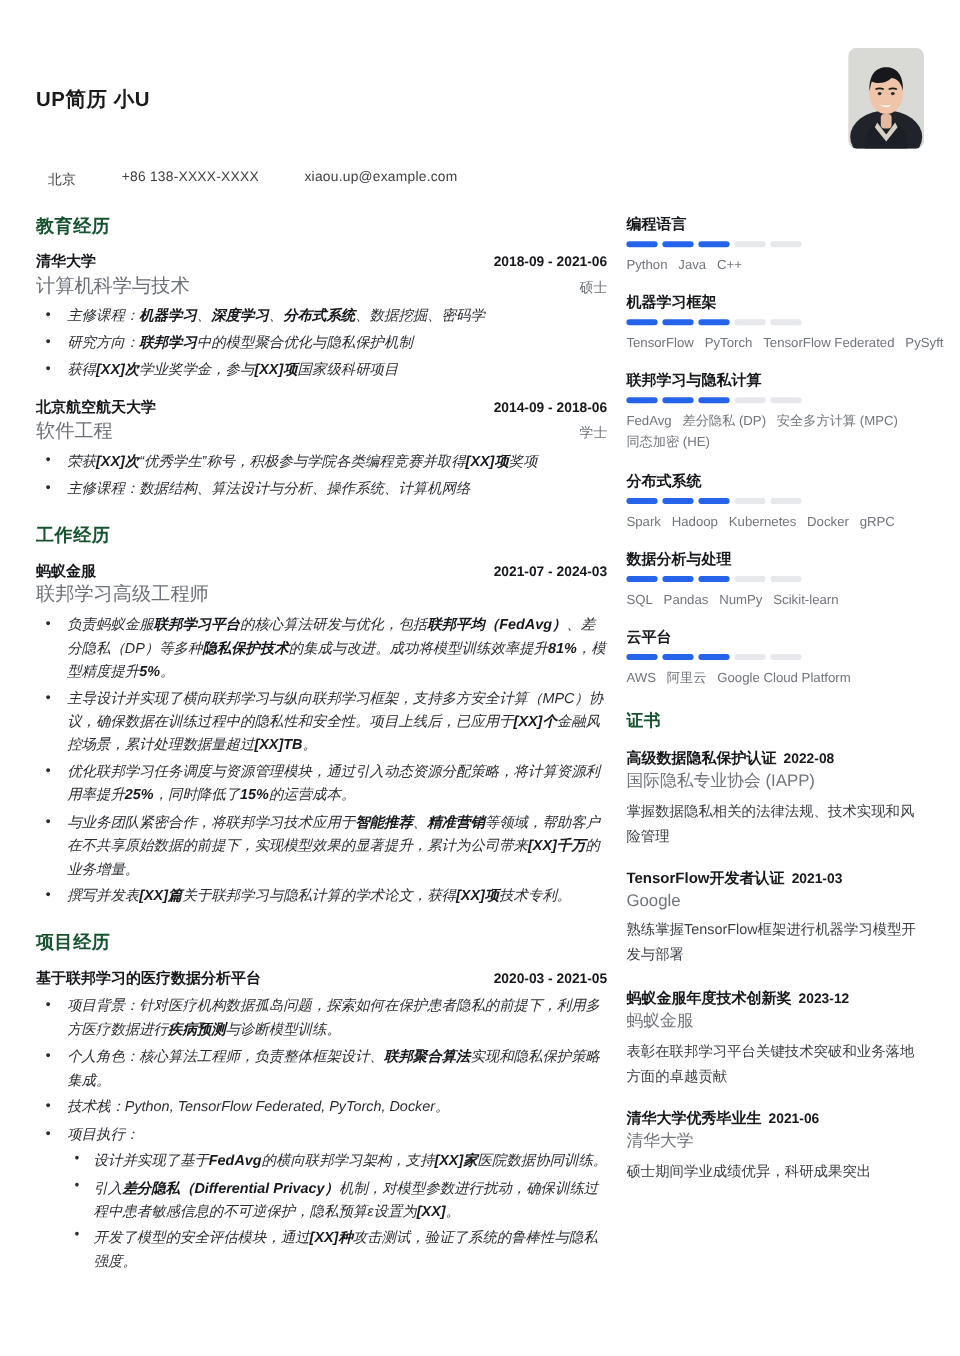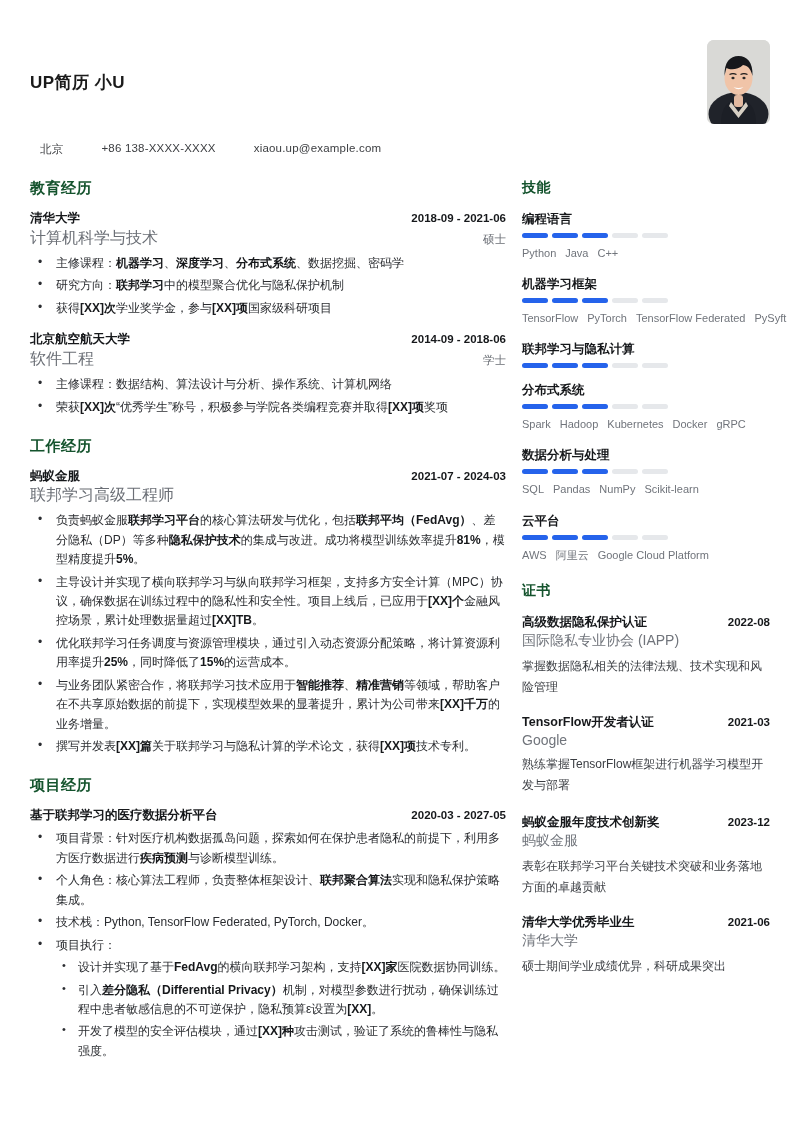--- a/index.html
+++ b/index.html
@@ -135,20 +135,21 @@
     margin: 5px 0 0 0;
     padding: 0;
   }
   ul.bul > li {
     position: relative;
     padding-left: 26px;
     font-size: 12px;
     line-height: 1.62;
     color: #2a2c30;
     margin-bottom: 3px;
+    font-style: italic;
   }
   ul.bul > li::before {
     content: "\2022";
     position: absolute;
     left: 8px;
     top: -1px;
     font-size: 12px;
     color: #2a2c30;
   }
   ul.bul ul.bul-sub {
@@ -196,21 +197,20 @@
     font-size: 11px;
     color: #70747b;
     line-height: 1.65;
   }
   .skill-tags span { margin-right: 9px; white-space: nowrap; }
 
   
   .cert { margin-bottom: 16px; }
   .cert-row {
     display: flex;
-    justify-content: space-between;
     align-items: baseline;
   }
   .cert-title {
     font-size: 12.5px;
     font-weight: bold;
     color: #16181b;
   }
   .cert-date {
     font-size: 11.5px;
     font-weight: bold;
@@ -286,22 +286,22 @@
             <div class="entry">
               <div class="entry-row">
                 <div class="entry-org">北京航空航天大学</div>
                 <div class="entry-date">2014-09 - 2018-06</div>
               </div>
               <div class="entry-sub-row">
                 <div class="entry-sub">软件工程</div>
                 <div class="entry-degree">学士</div>
               </div>
               <ul class="bul">
+                <li>荣获<b>[XX]次</b>“优秀学生”称号，积极参与学院各类编程竞赛并取得<b>[XX]项</b>奖项</li>
                 <li>主修课程：数据结构、算法设计与分析、操作系统、计算机网络</li>
-                <li>荣获<b>[XX]次</b>“优秀学生”称号，积极参与学院各类编程竞赛并取得<b>[XX]项</b>奖项</li>
               </ul>
             </div>
           </div>
       </div>
 
       <div class="section">
         <div class="sec-title">工作经历</div>
         <div>
             <div class="entry">
               <div class="entry-row">
@@ -319,42 +319,41 @@
             </div>
           </div>
       </div>
 
       <div class="section">
         <div class="sec-title">项目经历</div>
         <div>
             <div class="entry">
               <div class="entry-row">
                 <div class="entry-org">基于联邦学习的医疗数据分析平台</div>
-                <div class="entry-date">2020-03 - 2027-05</div>
+                <div class="entry-date">2020-03 - 2021-05</div>
               </div>
               <ul class="bul">
                 <li>项目背景：针对医疗机构数据孤岛问题，探索如何在保护患者隐私的前提下，利用多方医疗数据进行<b>疾病预测</b>与诊断模型训练。</li>
                 <li>个人角色：核心算法工程师，负责整体框架设计、<b>联邦聚合算法</b>实现和隐私保护策略集成。</li>
                 <li>技术栈：Python, TensorFlow Federated, PyTorch, Docker。</li>
                 <li>项目执行：<ul class="bul bul-sub">
                     <li>设计并实现了基于<b>FedAvg</b>的横向联邦学习架构，支持<b>[XX]家</b>医院数据协同训练。</li>
                     <li>引入<b>差分隐私（Differential Privacy）</b>机制，对模型参数进行扰动，确保训练过程中患者敏感信息的不可逆保护，隐私预算ε设置为<b>[XX]</b>。</li>
                     <li>开发了模型的安全评估模块，通过<b>[XX]种</b>攻击测试，验证了系统的鲁棒性与隐私强度。</li>
                   </ul></li>
               </ul>
             </div>
           </div>
       </div>
 
     </div>
 
     <div class="col-right">
 
       <div class="section right">
-        <div class="sec-title right">技能</div>
         <div>
             <div class="skill-group">
               <div class="skill-name">编程语言</div>
               <div class="skill-bar">
                 <span class="seg on"></span>
                 <span class="seg on"></span>
                 <span class="seg on"></span>
                 <span class="seg"></span>
                 <span class="seg"></span>
               </div>
@@ -373,20 +372,21 @@
             </div>
             <div class="skill-group">
               <div class="skill-name">联邦学习与隐私计算</div>
               <div class="skill-bar">
                 <span class="seg on"></span>
                 <span class="seg on"></span>
                 <span class="seg on"></span>
                 <span class="seg"></span>
                 <span class="seg"></span>
               </div>
+              <div class="skill-tags"><span>FedAvg</span><span>差分隐私 (DP)</span><span>安全多方计算 (MPC)</span><span>同态加密 (HE)</span></div>
             </div>
             <div class="skill-group">
               <div class="skill-name">分布式系统</div>
               <div class="skill-bar">
                 <span class="seg on"></span>
                 <span class="seg on"></span>
                 <span class="seg on"></span>
                 <span class="seg"></span>
                 <span class="seg"></span>
               </div>

